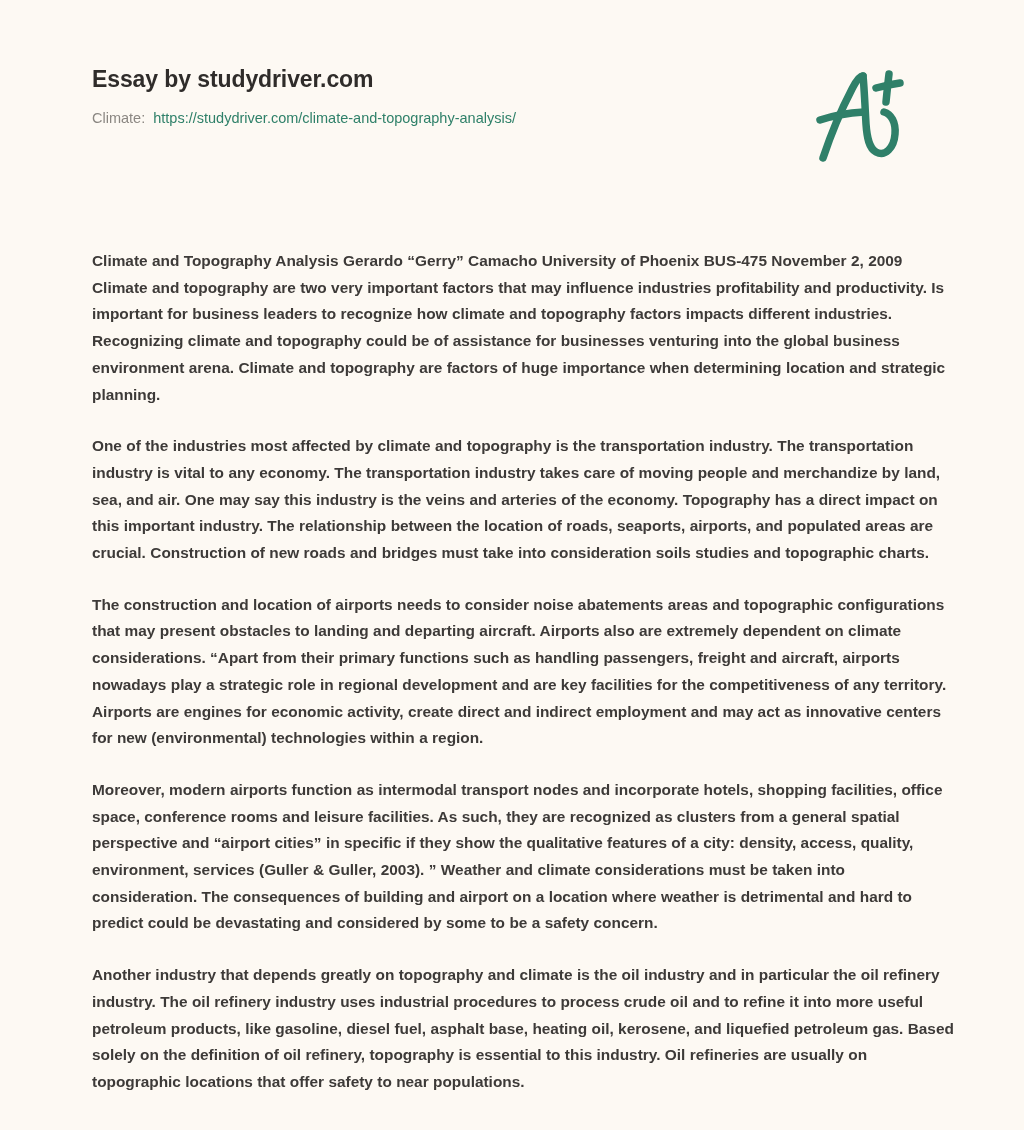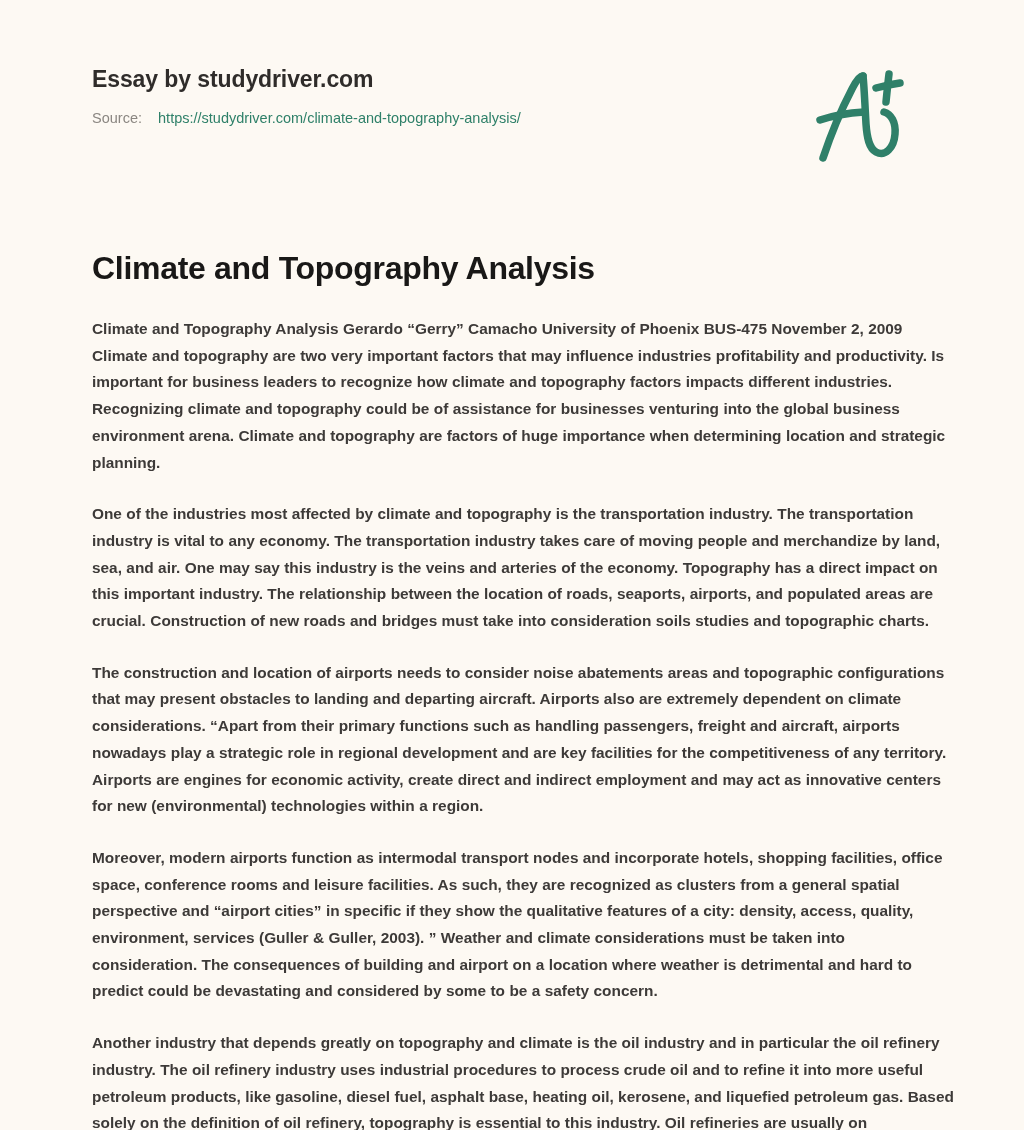--- a/index.html
+++ b/index.html
@@ -51,21 +51,20 @@
     white-space: nowrap;
   }
 
   .source-label {
     color: #8b8782;
   }
 
   .source-link {
     color: #2f8069;
     text-decoration: none;
-    margin-left: 8px;
   }
 
   
   .logo-mark {
     position: absolute;
     left: 806px;
     top: 62px;
     width: 110px;
     height: 110px;
   }
@@ -107,21 +106,21 @@
   }
 </style>
 </head>
 <body>
 
 <div class="page">
 
   <div class="site-header">
     <h1 class="brand-title">Essay by studydriver.com</h1>
     <div class="source-line">
-      <span class="source-label">Source:</span>
+      <span class="source-label">Climate:</span>
       <span>&nbsp;</span><a class="source-link" href="#">https://studydriver.com/climate-and-topography-analysis/</a>
     </div>
   </div>
 
   <div class="logo-mark">
     <svg viewBox="0 0 110 110" xmlns="http://www.w3.org/2000/svg" fill="none" stroke="#2f8069" stroke-width="7.5" stroke-linecap="round" stroke-linejoin="round">
 
       <path d="M17 96 C 23 78, 34 50, 46 27 C 50 19, 54 13, 57 14"></path>
 
       <path d="M57 14 C 58 22, 59 44, 60 62 C 61 76, 63 86, 70 90
@@ -129,21 +128,20 @@
 
       <path d="M14 58 C 26 54, 42 51, 58 50"></path>
 
       <path d="M70 26 C 77 24, 86 22, 94 21"></path>
 
       <path d="M83 12 C 82 20, 81 30, 80 40"></path>
     </svg>
   </div>
 
   <article class="article">
-    <h2 class="article-title">Climate and Topography Analysis</h2>
     <div class="article-body">
       <p>Climate and Topography Analysis Gerardo “Gerry” Camacho University of Phoenix BUS-475 November 2, 2009 Climate and topography are two very important factors that may influence industries profitability and productivity. Is important for business leaders to recognize how climate and topography factors impacts different industries. Recognizing climate and topography could be of assistance for businesses venturing into the global business environment arena. Climate and topography are factors of huge importance when determining location and strategic planning.</p>
       <p>One of the industries most affected by climate and topography is the transportation industry. The transportation industry is vital to any economy. The transportation industry takes care of moving people and merchandize by land, sea, and air. One may say this industry is the veins and arteries of the economy. Topography has a direct impact on this important industry. The relationship between the location of roads, seaports, airports, and populated areas are crucial. Construction of new roads and bridges must take into consideration soils studies and topographic charts.</p>
       <p>The construction and location of airports needs to consider noise abatements areas and topographic configurations that may present obstacles to landing and departing aircraft. Airports also are extremely dependent on climate considerations. “Apart from their primary functions such as handling passengers, freight and aircraft, airports nowadays play a strategic role in regional development and are key facilities for the competitiveness of any territory. Airports are engines for economic activity, create direct and indirect employment and may act as innovative centers for new (environmental) technologies within a region.</p>
       <p>Moreover, modern airports function as intermodal transport nodes and incorporate hotels, shopping facilities, office space, conference rooms and leisure facilities. As such, they are recognized as clusters from a general spatial perspective and “airport cities” in specific if they show the qualitative features of a city: density, access, quality, environment, services (Guller &amp; Guller, 2003). ” Weather and climate considerations must be taken into consideration. The consequences of building and airport on a location where weather is detrimental and hard to predict could be devastating and considered by some to be a safety concern.</p>
       <p>Another industry that depends greatly on topography and climate is the oil industry and in particular the oil refinery industry. The oil refinery industry uses industrial procedures to process crude oil and to refine it into more useful petroleum products, like gasoline, diesel fuel, asphalt base, heating oil, kerosene, and liquefied petroleum gas. Based solely on the definition of oil refinery, topography is essential to this industry. Oil refineries are usually on topographic locations that offer safety to near populations.</p>
 
     </div>
   </article>
 

